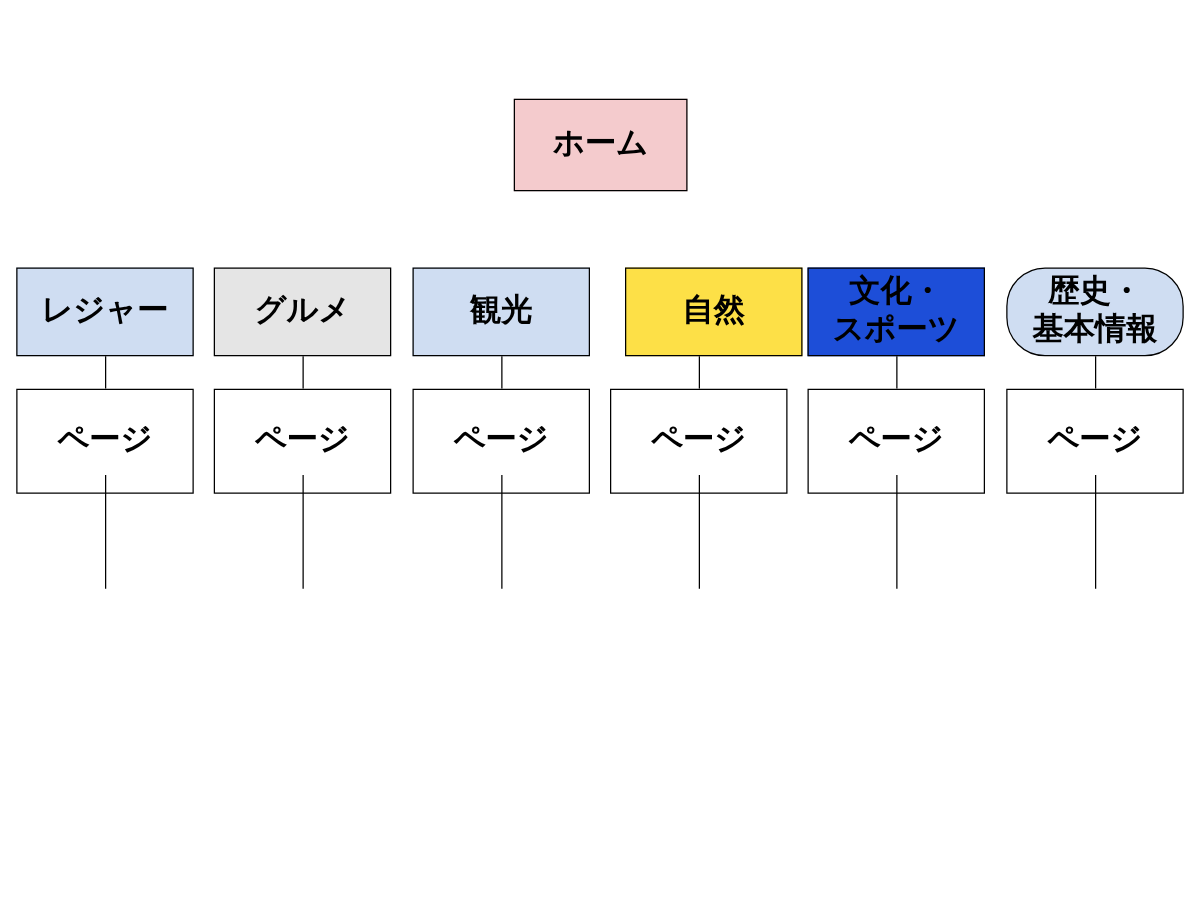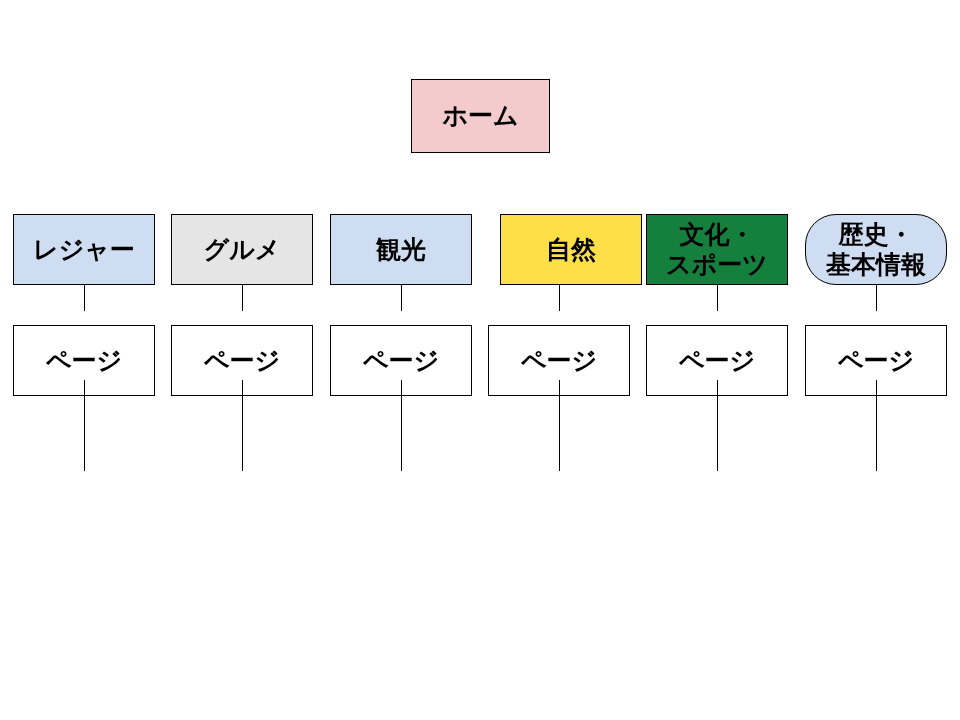--- a/index.html
+++ b/index.html
@@ -2,42 +2,42 @@
 <html><head>
 <meta charset="utf-8">
 <style>
   html, body { margin: 0; padding: 0; background: #ffffff; }
   .canvas {
     position: relative;
     width: 960px;
     height: 720px;
     background: #ffffff;
     overflow: hidden;
-    font-family: Liberation Sans, sans-serif;
+    font-family: Liberation Mono, monospace;
     font-weight: bold;
     color: #000000;
   }
   .box {
     position: absolute;
     box-sizing: border-box;
     border: 1.5px solid #000000;
     display: flex;
     align-items: center;
     justify-content: center;
     text-align: center;
     white-space: pre-line;
     font-size: 25px;
     line-height: 1.18;
   }
   .root-box {
     left: 411px; top: 79px;
     width: 139px; height: 74px;
   }
   .cat-box  { top: 214px; height: 71px; width: 142px; }
-  .page-box { top: 325px; height: 71px; width: 142px; background: #ffffff; }
+  .page-box { top: 311px; height: 84px; width: 142px; background: #ffffff; }
   .connector {
     position: absolute;
     width: 0;
     border-left: 1.5px solid #000000;
   }
   .c1 { top: 285px; height: 26px; }
   .c2 { top: 380px; height: 91px; }
 </style>
 </head>
 <body>
@@ -54,21 +54,21 @@
       <div class="box page-box" style="left: 171px; background: rgb(255, 255, 255);">ページ</div>
       <div class="connector c2" style="left: 242px;"></div>
       <div class="box cat-box" style="left: 330px; background: rgb(207, 221, 242); text-align: center;">観光</div>
       <div class="connector c1" style="left: 401px;"></div>
       <div class="box page-box" style="left: 330px; background: rgb(255, 255, 255);">ページ</div>
       <div class="connector c2" style="left: 401px;"></div>
       <div class="box cat-box" style="left: 500px; background: #fde047;">自然</div>
       <div class="connector c1" style="left: 559px;"></div>
       <div class="box page-box" style="left: 488px; background: rgb(255, 255, 255);">ページ</div>
       <div class="connector c2" style="left: 559px;"></div>
-      <div class="box cat-box" style="left: 646px; background: #15803d;">文化・
+      <div class="box cat-box" style="left: 646px; background: #1d4ed8;">文化・
 スポーツ</div>
       <div class="connector c1" style="left: 717px;"></div>
       <div class="box page-box" style="left: 646px; background: rgb(255, 255, 255);">ページ</div>
       <div class="connector c2" style="left: 717px;"></div>
       <div class="box cat-box" style="left: 805px; background: rgb(207, 221, 242); border-radius: 31px;">歴史・
 基本情報</div>
       <div class="connector c1" style="left: 876px;"></div>
       <div class="box page-box" style="left: 805px; background: rgb(255, 255, 255);">ページ</div>
       <div class="connector c2" style="left: 876px;"></div>
     </div>

